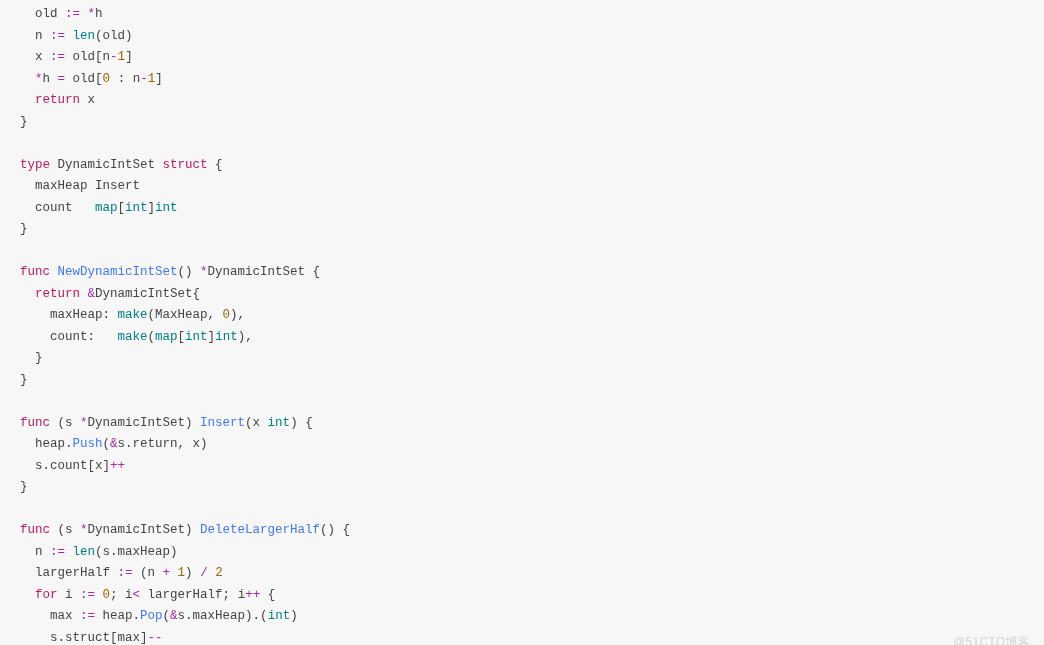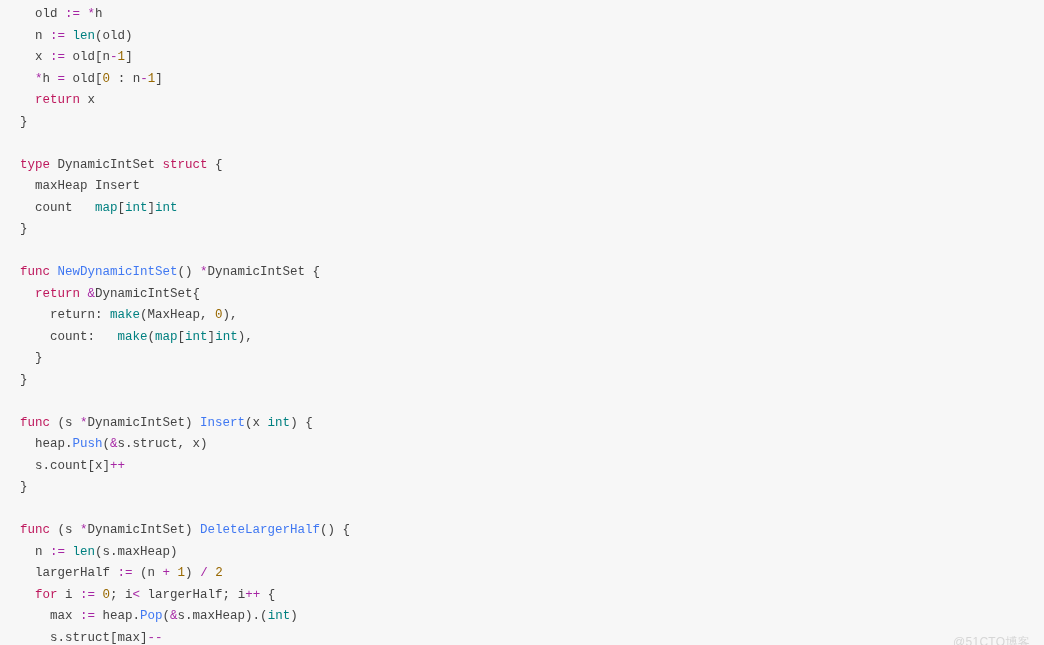--- a/index.html
+++ b/index.html
@@ -41,27 +41,27 @@
   <span class="keyword">return</span><span> x</span>
 <span>}</span>
 
 <span class="keyword">type</span><span> DynamicIntSet </span><span class="keyword">struct</span><span> {</span>
   <span>maxHeap Insert</span>
   <span>count   </span><span class="builtin">map</span><span>[</span><span class="builtin">int</span><span>]</span><span class="builtin">int</span>
 <span>}</span>
 
 <span class="keyword">func</span> <span class="funcname">NewDynamicIntSet</span><span>() </span><span class="opred">*</span><span>DynamicIntSet {</span>
   <span class="keyword">return</span><span class="opred"> &amp;</span><span>DynamicIntSet{</span>
-    <span>return: </span><span class="builtin">make</span><span>(MaxHeap, </span><span class="number">0</span><span>),</span>
+    <span>maxHeap: </span><span class="builtin">make</span><span>(MaxHeap, </span><span class="number">0</span><span>),</span>
     <span>count:   </span><span class="builtin">make</span><span>(</span><span class="builtin">map</span><span>[</span><span class="builtin">int</span><span>]</span><span class="builtin">int</span><span>),</span>
   <span>}</span>
 <span>}</span>
 
 <span class="keyword">func</span><span> (s </span><span class="opred">*</span><span>DynamicIntSet) </span><span class="funcname">Insert</span><span>(x </span><span class="builtin">int</span><span>) {</span>
-  <span>heap.</span><span class="funcname">Push</span><span>(</span><span class="opred">&amp;</span><span>s.struct, x)</span>
+  <span>heap.</span><span class="funcname">Push</span><span>(</span><span class="opred">&amp;</span><span>s.return, x)</span>
   <span>s.count[x]</span><span class="opred">++</span>
 <span>}</span>
 
 <span class="keyword">func</span><span> (s </span><span class="opred">*</span><span>DynamicIntSet) </span><span class="funcname">DeleteLargerHalf</span><span>() {</span>
   <span>n</span><span class="opred"> := </span><span class="builtin">len</span><span>(s.maxHeap)</span>
   <span>largerHalf</span><span class="opred"> := </span><span>(n </span><span class="opred">+</span><span> </span><span class="number">1</span><span>) </span><span class="opred">/</span><span> </span><span class="number">2</span>
   <span class="keyword">for</span><span> i</span><span class="opred"> := </span><span class="number">0</span><span>; i</span><span class="opred">&lt;</span><span> largerHalf; i</span><span class="opred">++</span><span> {</span>
     <span>max</span><span class="opred"> := </span><span>heap.</span><span class="funcname">Pop</span><span>(</span><span class="opred">&amp;</span><span>s.maxHeap).(</span><span class="builtin">int</span><span>)</span>
     <span>s.struct[max]</span><span class="opred">--</span></div>
 

